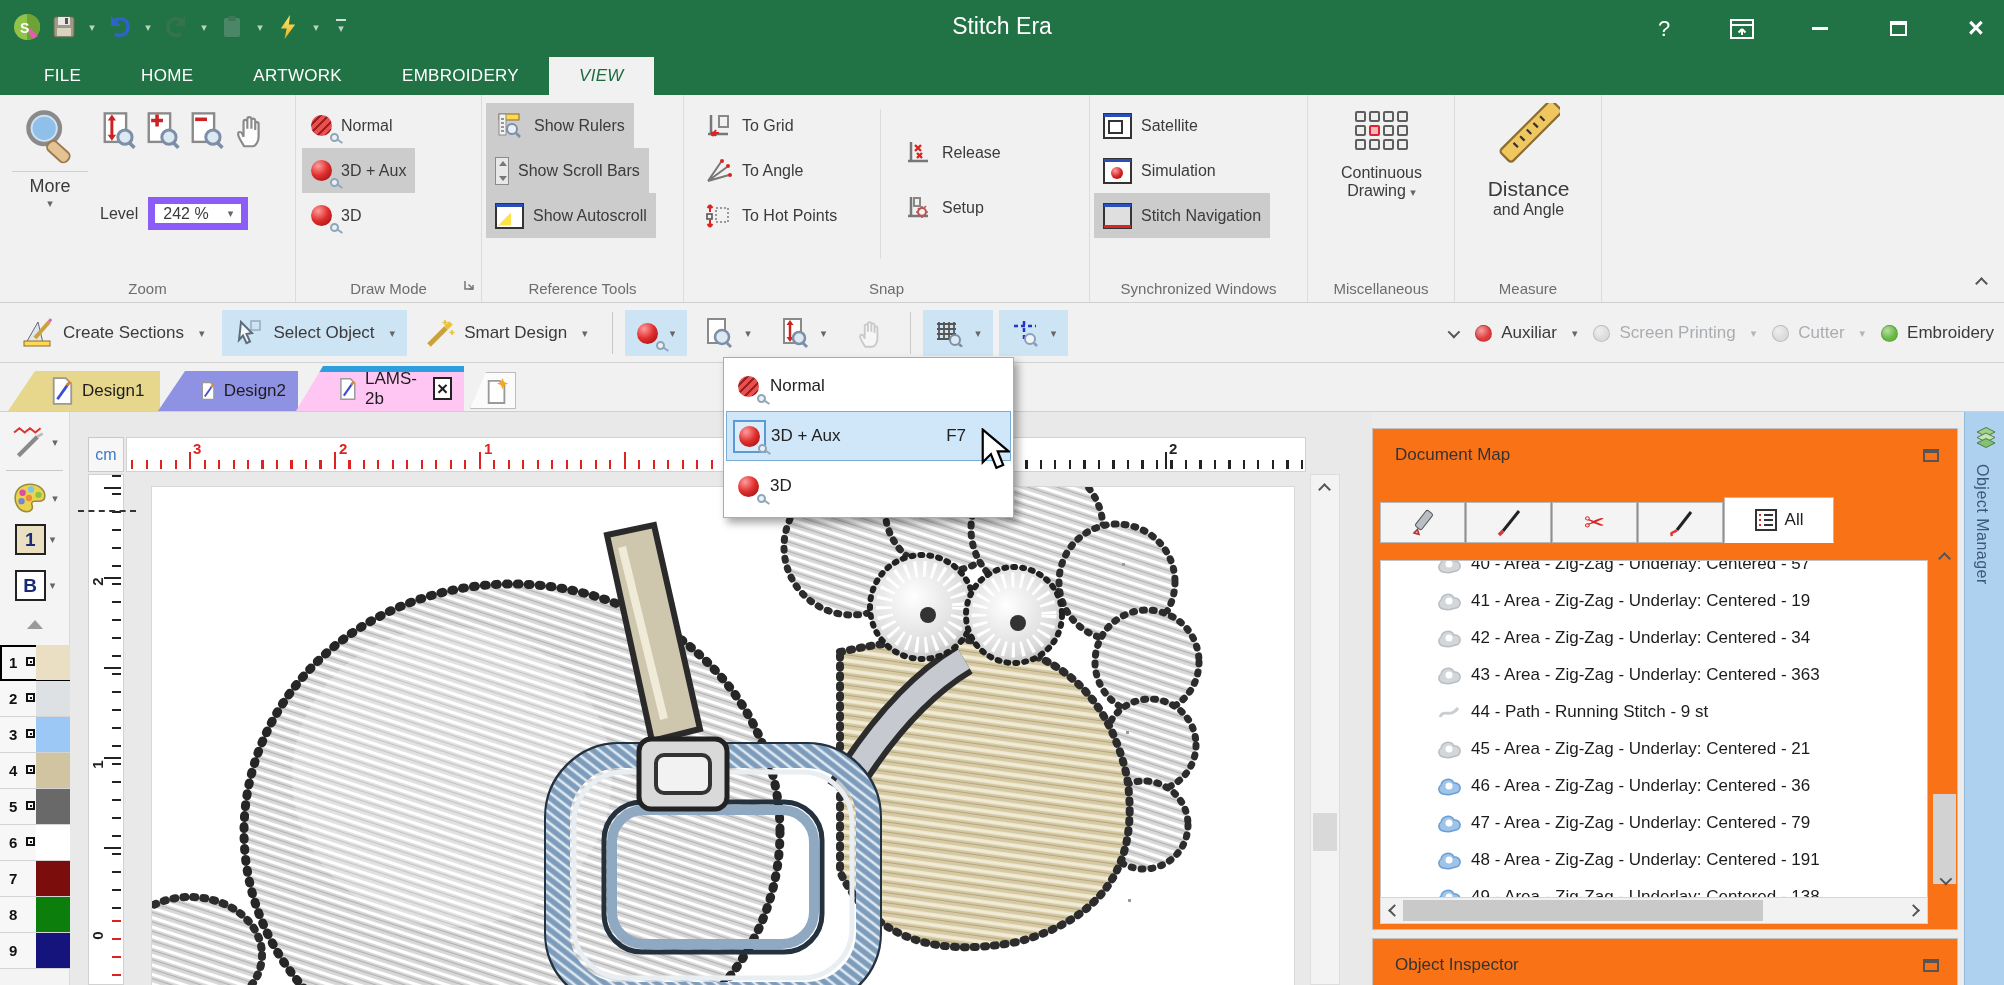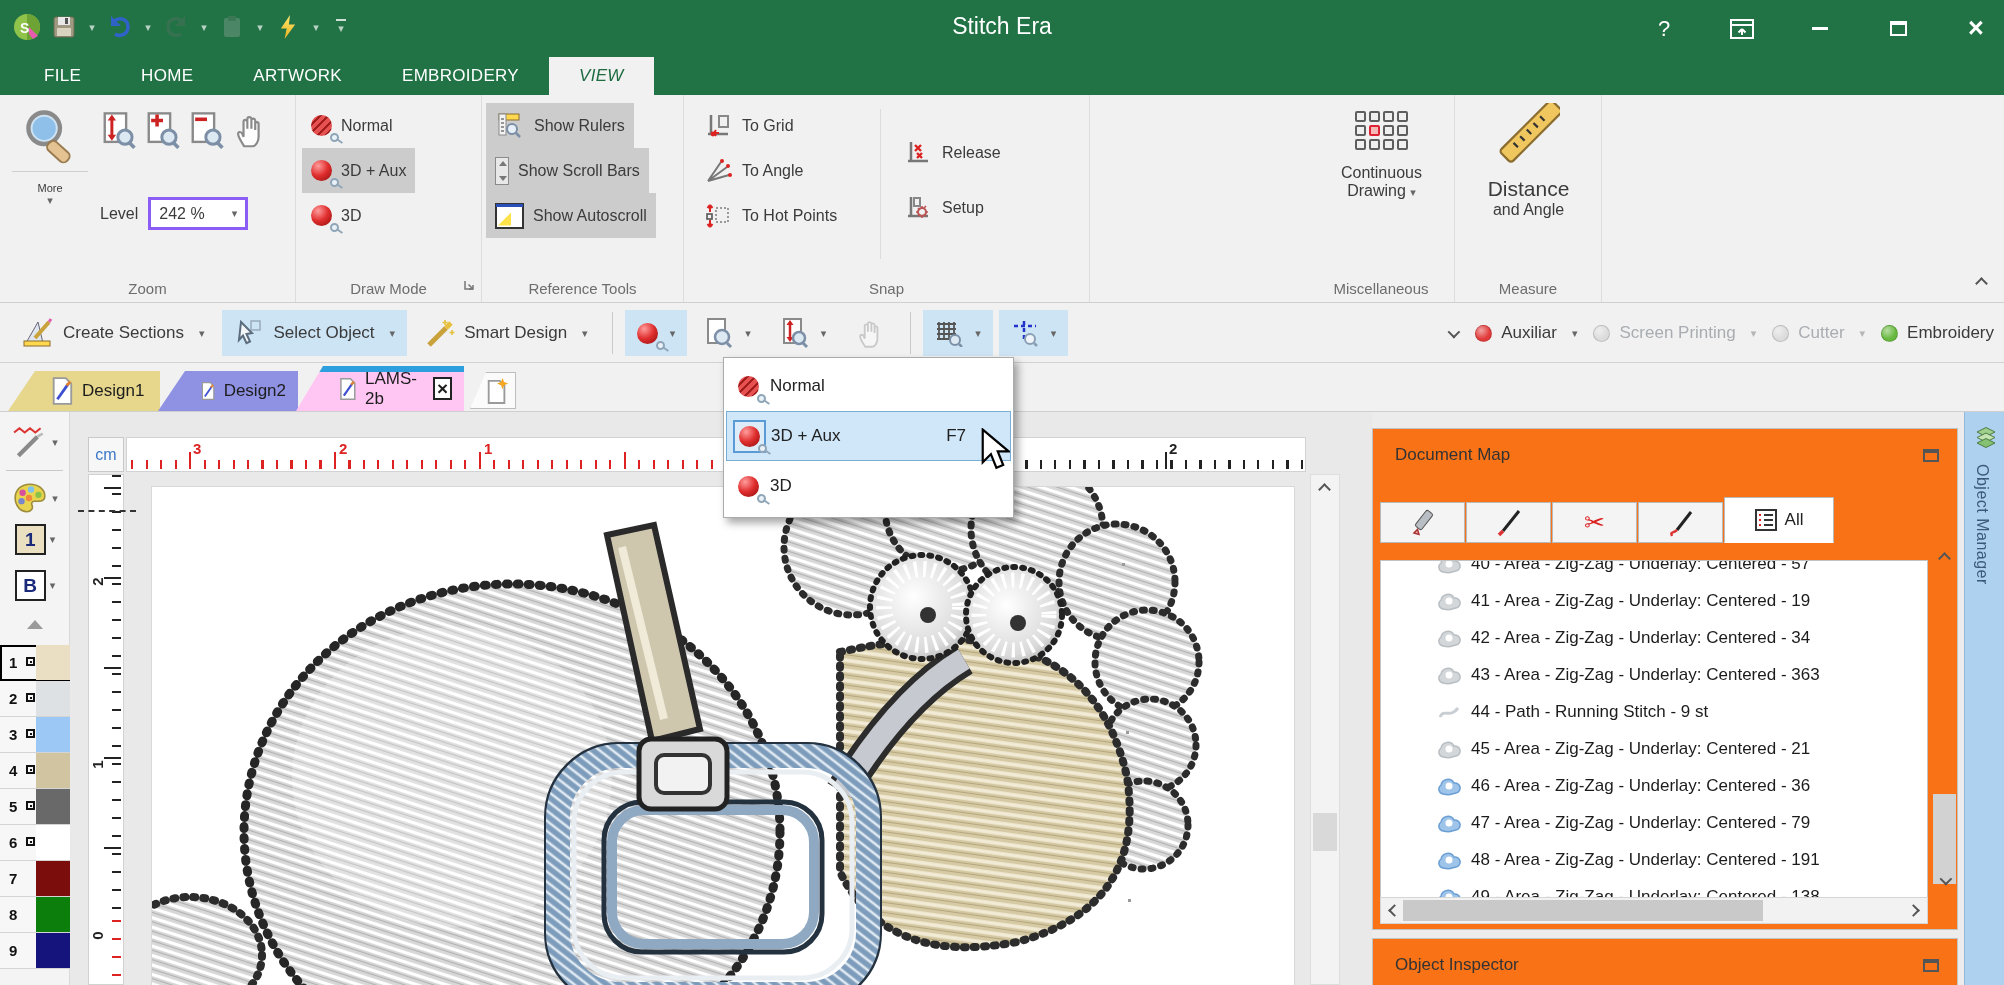--- a/index.html
+++ b/index.html
@@ -48,21 +48,21 @@
   .winic.stitchnav { background:#dfdfdf; }
   .winic.stitchnav::after { content:''; position:absolute; left:-1px; right:-1px; bottom:-1px; height:3px; background:#d22; }
   .winic.autoscroll::after { content:''; position:absolute; left:1px; bottom:1px; width:13px; height:13px; background:#ffe24a; clip-path:polygon(0 100%,100% 0,100% 100%); border:0; }
   .sbicon { position:relative; width:14px; height:28px; border:1px solid #8a8a8a; background:#e8e8e8; flex:0 0 auto; }
   .sbicon::before,.sbicon::after { content:''; position:absolute; left:3px; width:0; height:0; border-left:4px solid transparent; border-right:4px solid transparent; }
   .sbicon::before { top:3px; border-bottom:5px solid #777; }
   .sbicon::after { bottom:3px; border-top:5px solid #777; }
   .dotgrid { display:grid; grid-template-columns:repeat(4,11px); grid-auto-rows:11px; gap:3px; }
   .dotgrid i { border:2px solid #5e5e5e; background:#efefef; border-radius:2px; }
   .dotgrid i.red { border-color:#d23; background:#f6b7b7; }
-  .combo { display:flex; align-items:center; justify-content:space-between; width:100px; height:33px; background:#fff; border:3px solid #8b5cf6; padding:4px 8px; font-size:16px; }
+  .combo { display:flex; align-items:center; justify-content:space-between; width:100px; height:33px; background:#fff; border:7px solid #8b5cf6; padding:4px 8px; font-size:16px; }
   .zoom-small-row { display:flex; gap:10px; }
   .center-col { display:flex; flex-direction:column; align-items:center; }
 
   
   .toolbar { position:absolute; left:0; top:303px; width:2004px; height:60px; background:#f1f1f1; border-bottom:1px solid #d2d2d2; }
   .tb-left { position:absolute; left:10px; top:7px; display:flex; align-items:center; gap:6px; }
   .tb-right { position:absolute; right:6px; top:7px; display:flex; align-items:center; gap:8px; height:46px; }
   .tb-item { display:flex; align-items:center; gap:9px; height:46px; padding:0 12px; font-size:17px; color:#3b3b3b; }
   .tb-item .ddv { margin-left:6px; }
   .tb-item.hl { background:#cde4f5; }
@@ -239,21 +239,21 @@
 
 <div class="ribbon">
 
   <div class="rgroup" style="left:0;width:296px;">
     <div class="abs" style="left:12px;top:10px;width:76px;text-align:center;">
       <svg width="62" height="62" viewBox="0 0 64 64">
           <circle cx="26" cy="24" r="16" fill="#8ec0ea" stroke="#8a8a8a" stroke-width="5"></circle>
           <circle cx="26" cy="24" r="13" fill="none" stroke="#cfe2f2" stroke-width="2"></circle>
           <rect x="35" y="35" width="26" height="12" rx="5" transform="rotate(42 35 35)" fill="#e4c292" stroke="#9a7b4f" stroke-width="2"></rect>
         </svg>
-      <div style="font-size:11px;border-top:1px solid #cfcfcf;padding-top:10px;">More</div>
+      <div style="font-size:18px;border-top:1px solid #cfcfcf;padding-top:4px;">More</div>
       <div class="ddv">▾</div>
     </div>
     <div class="zoom-small-row abs" style="left:102px;top:16px;">
       <span><svg width="34" height="38" viewBox="0 0 28 32">
             <rect x="2" y="2" width="18" height="24" fill="#fff" stroke="#8a8a8a" stroke-width="2"></rect>
             <path d="M8 6v16" stroke="#c22" stroke-width="2.5"></path>
             <path d="M8 3l-3.5 5h7zM8 25l-3.5-5h7z" fill="#c22"></path>
             <circle cx="19" cy="22" r="6" fill="#dce8f2" stroke="#7c8fa6" stroke-width="2.5"></circle>
             <path d="M23 27l4 4" stroke="#7c8fa6" stroke-width="3"></path>
           </svg></span>
@@ -381,20 +381,37 @@
             <circle cx="17" cy="18" r="4" fill="none" stroke="#b55" stroke-width="2"></circle>
             <path d="M17 12v3m0 6v3m-6-6h3m6 0h3m-10-4l2 2m6 6l-2-2m0-6l2-2m-8 10l2-2" stroke="#b55" stroke-width="1.6"></path>
           </svg>
           <span>Setup</span>
         </div>
       </div>
     <div class="abs" style="left:196px;top:14px;width:1px;height:150px;background:#dcdcdc;"></div>
     <div class="glabel">Snap</div>
   </div>
 
+  <div class="rgroup" style="left:1090px;width:218px;">
+    <div class="abs" id="syncRows" style="left:4px;top:8px;">
+        <div class="rrow">
+          <span class="winic satellite"></span>
+          <span>Satellite</span>
+        </div>
+        <div class="rrow">
+          <span class="winic simulation"></span>
+          <span>Simulation</span>
+        </div>
+        <div class="rrow pressed">
+          <span class="winic stitchnav"></span>
+          <span>Stitch Navigation</span>
+        </div>
+      </div>
+    <div class="glabel">Synchronized Windows</div>
+  </div>
 
   <div class="rgroup" style="left:1308px;width:147px;">
     <div class="center-col abs" style="left:0;top:16px;width:147px;">
       <span class="dotgrid">
         <i></i>
           <i></i>
           <i></i>
           <i></i>
           <i></i>
           <i class="red"></i>

